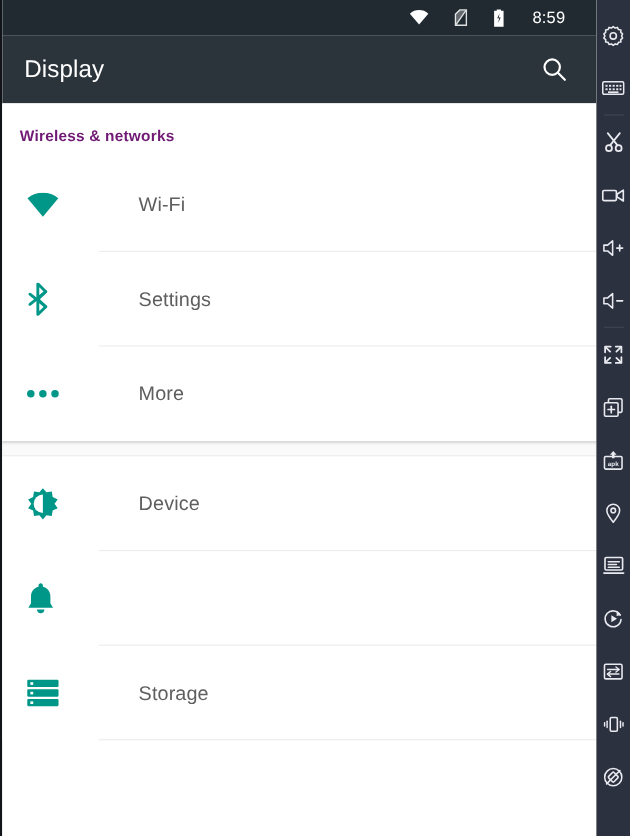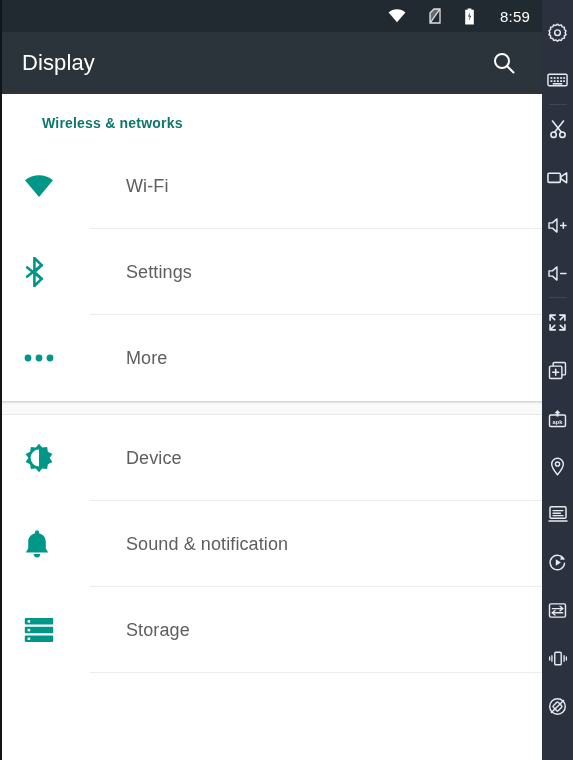--- a/index.html
+++ b/index.html
@@ -26,21 +26,21 @@
     overflow: hidden;
   }
 
   
   .statusbar {
     height: 32px;
     background: #222a31;
     display: flex;
     align-items: center;
     justify-content: flex-end;
-    padding-right: 12px;
+    padding-right: 28px;
     gap: 23px;
   }
   .sb-icon { display: flex; align-items: center; }
   .sb-time {
     color: #ffffff;
     font-size: 15px;
     font-weight: 400;
     letter-spacing: 0.2px;
     margin-left: 2px;
   }
@@ -75,25 +75,25 @@
   }
   .section { background: #ffffff; }
   .section-gap {
     height: 14px;
     background: #fafafa;
     border-top: 1px solid #d6d6d6;
     border-bottom: 1px solid #e8e8e8;
     box-shadow: inset 0 2px 3px -2px rgba(0,0,0,0.22);
   }
   .section-header {
-    color: #0f766e;
+    color: #701a75;
     font-size: 14px;
     font-weight: bold;
     letter-spacing: 0.2px;
-    padding: 21px 0 12px 40px;
+    padding: 21px 0 12px 16px;
   }
   .row {
     display: flex;
     align-items: center;
     height: 86px;
     padding-left: 18px;
     position: relative;
     cursor: pointer;
   }
   .row .icon-cell {
@@ -249,21 +249,20 @@
 
         <div class="row">
           <span class="icon-cell">
             <svg width="26" height="30" viewBox="0 0 26 30">
               <path d="M13 1.2 C14.1 1.2 15 2.1 15 3.2 L15 4.3 C19 5.2 21.8 8.7 21.8 12.9
                        L21.8 19.4 L24.2 23.4 L1.8 23.4 L4.2 19.4 L4.2 12.9
                        C4.2 8.7 7 5.2 11 4.3 L11 3.2 C11 2.1 11.9 1.2 13 1.2 Z" fill="#009688"></path>
               <path d="M9.6 25 C9.6 26.9 11.1 28.4 13 28.4 C14.9 28.4 16.4 26.9 16.4 25 Z" fill="#009688"></path>
             </svg>
           </span>
-          <span class="row-label">Sound &amp; notification</span>
           <span class="row-divider"></span>
         </div>
 
         <div class="row">
           <span class="icon-cell">
             <svg width="30" height="26" viewBox="0 0 30 26">
               <rect x="0.8" y="1" width="28.4" height="6.6" rx="1" fill="#009688"></rect>
               <rect x="0.8" y="9.7" width="28.4" height="6.6" rx="1" fill="#009688"></rect>
               <rect x="0.8" y="18.4" width="28.4" height="6.6" rx="1" fill="#009688"></rect>
               <rect x="3.6" y="3.2" width="2.6" height="2.4" fill="#ffffff"></rect>

